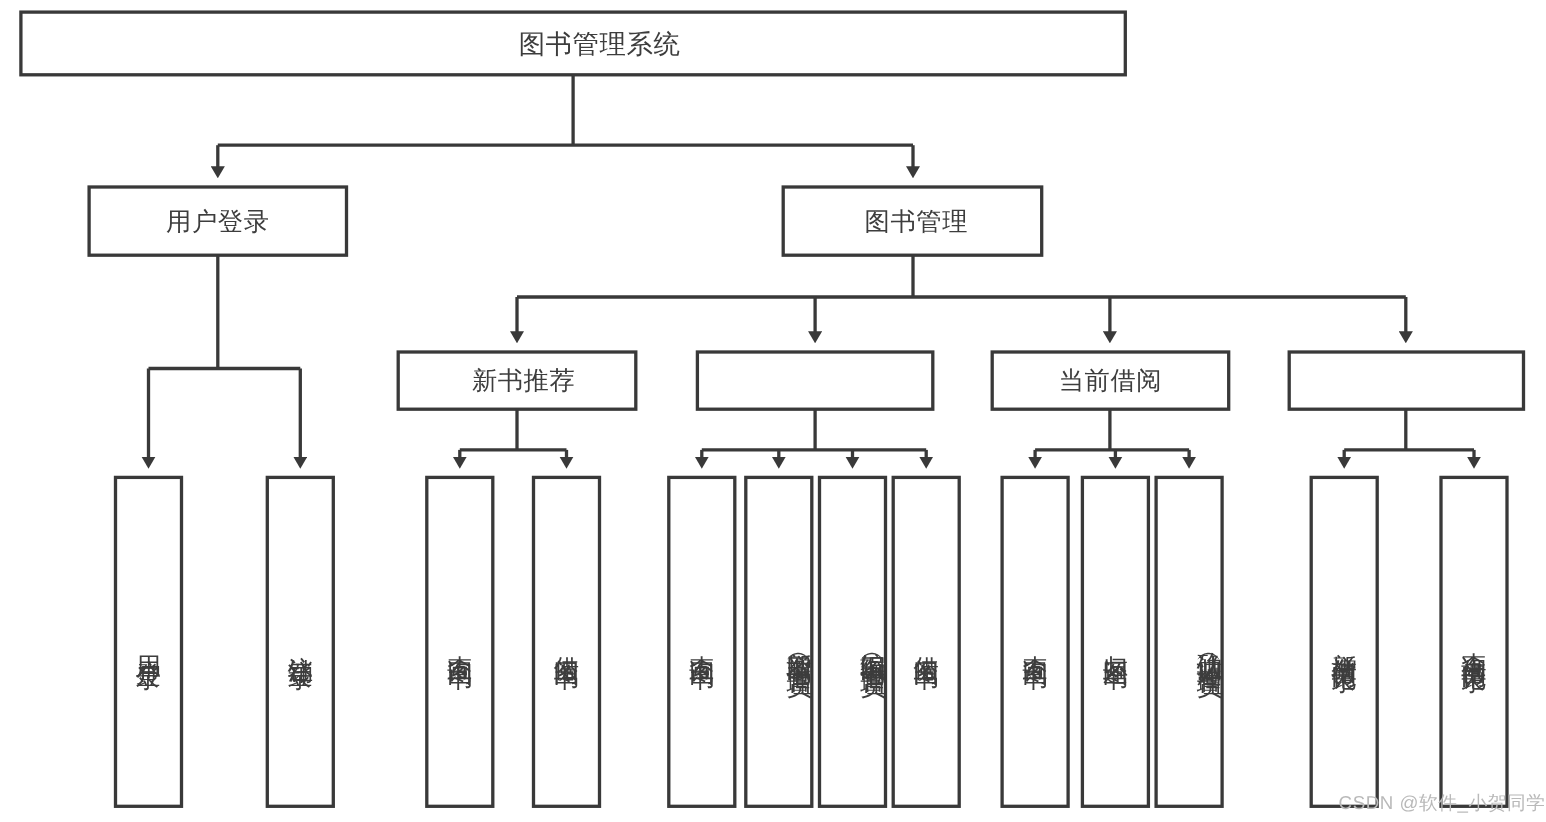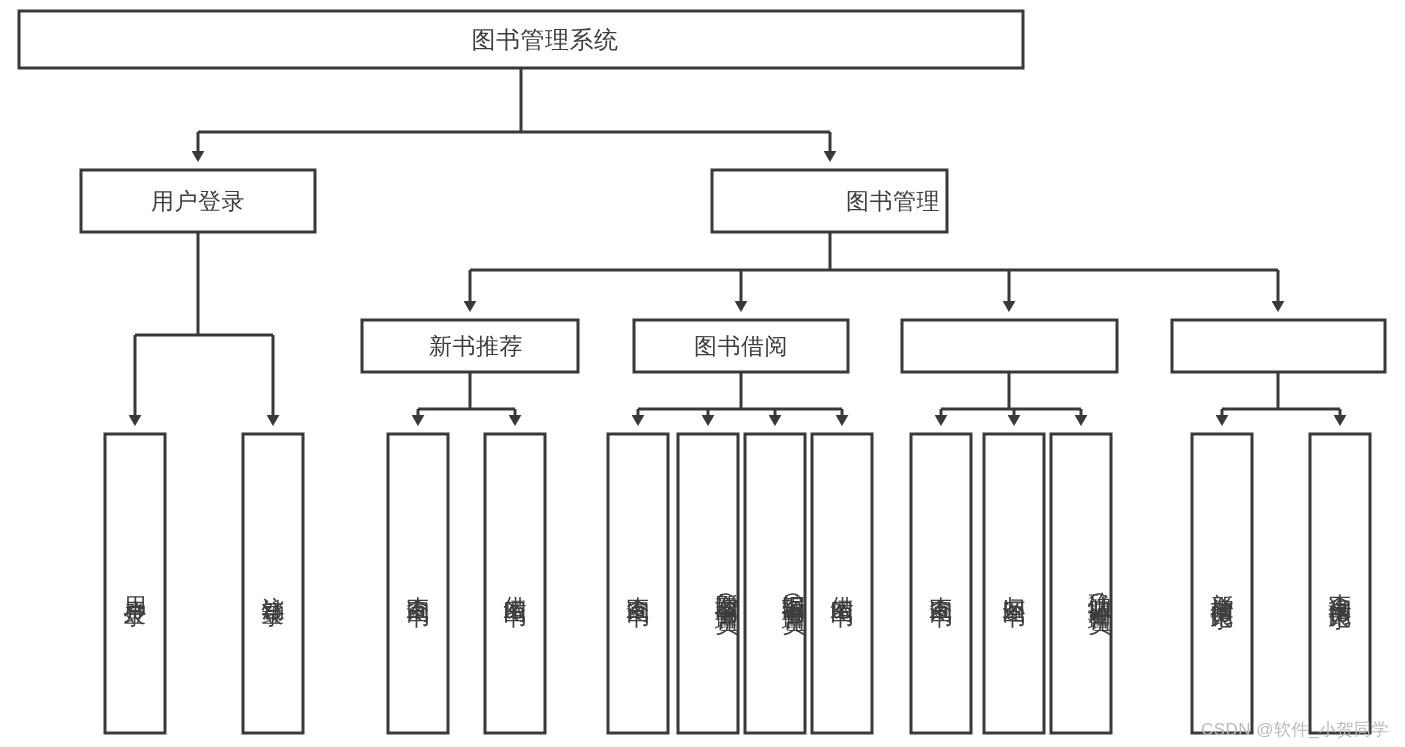--- a/index.html
+++ b/index.html
@@ -59,21 +59,21 @@
     text-orientation: upright;
     font-size: 23px;
     letter-spacing: 3px;
     line-height: 1;
   }
   .label-root {
     font-size: 24px;
   }
   #watermark {
     position: absolute;
-    right: 16px;
+    right: 0;
     bottom: 6px;
     font-size: 17px;
     color: #b9b9b9;
     font-family: "Liberation Sans", "DejaVu Sans", sans-serif;
     white-space: nowrap;
     letter-spacing: 0.5px;
   }
 </style>
 </head>
 <body>
@@ -166,24 +166,24 @@
       <path class="connector" d="M 1278 372 L 1278 409"></path>
       <path class="connector" d="M 1222 409 L 1340 409"></path>
       <path class="connector" d="M 1222 409 L 1222 416" marker-end="url(#arrow)"></path>
       <path class="connector" d="M 1340 409 L 1340 416" marker-end="url(#arrow)"></path>
     </g>
   </svg>
 
   <div class="node-label label-h label-root" style="left:19px; top:11px; width:1004px; height:57px;padding-left:24px;">图书管理系统</div>
 
   <div class="node-label label-h" style="left:81px; top:170px; width:234px; height:62px;">用户登录</div>
-  <div class="node-label label-h" style="left:752px; top:170px; width:282px; height:62px;">图书管理</div>
+  <div class="node-label label-h" style="left:692px; top:170px; width:282px; height:62px;">图书管理</div>
 
   <div class="node-label label-h" style="left:362px; top:320px; width:228px; height:52px;text-align:right;">新书推荐</div>
-  <div class="node-label label-h" style="left:634px; top:320px; width:214px; height:52px;">图书借阅</div>
+  <div class="node-label label-h" style="left:902px; top:320px; width:215px; height:52px;">当前借阅</div>
 
   <div class="node-label label-v" style="left:105px; top:434px; width:60px; height:299px;">用户登录</div>
   <div class="node-label label-v" style="left:243px; top:434px; width:60px; height:299px;">注销登录</div>
 
   <div class="node-label label-v" style="left:388px; top:434px; width:60px; height:299px;">查询图书</div>
   <div class="node-label label-v" style="left:485px; top:434px; width:60px; height:299px;">借阅图书</div>
 
   <div class="node-label label-v" style="left:608px; top:434px; width:60px; height:299px;">查询图书</div>
   <div class="node-label label-v" style="left:678px; top:434px; width:60px; height:299px; align-items:flex-start; padding-top:8px; box-sizing:border-box;">新增图书（管理员）</div>
   <div class="node-label label-v" style="left:745px; top:434px; width:60px; height:299px; align-items:flex-start; padding-top:8px; box-sizing:border-box;">编辑图书（管理员）</div>

